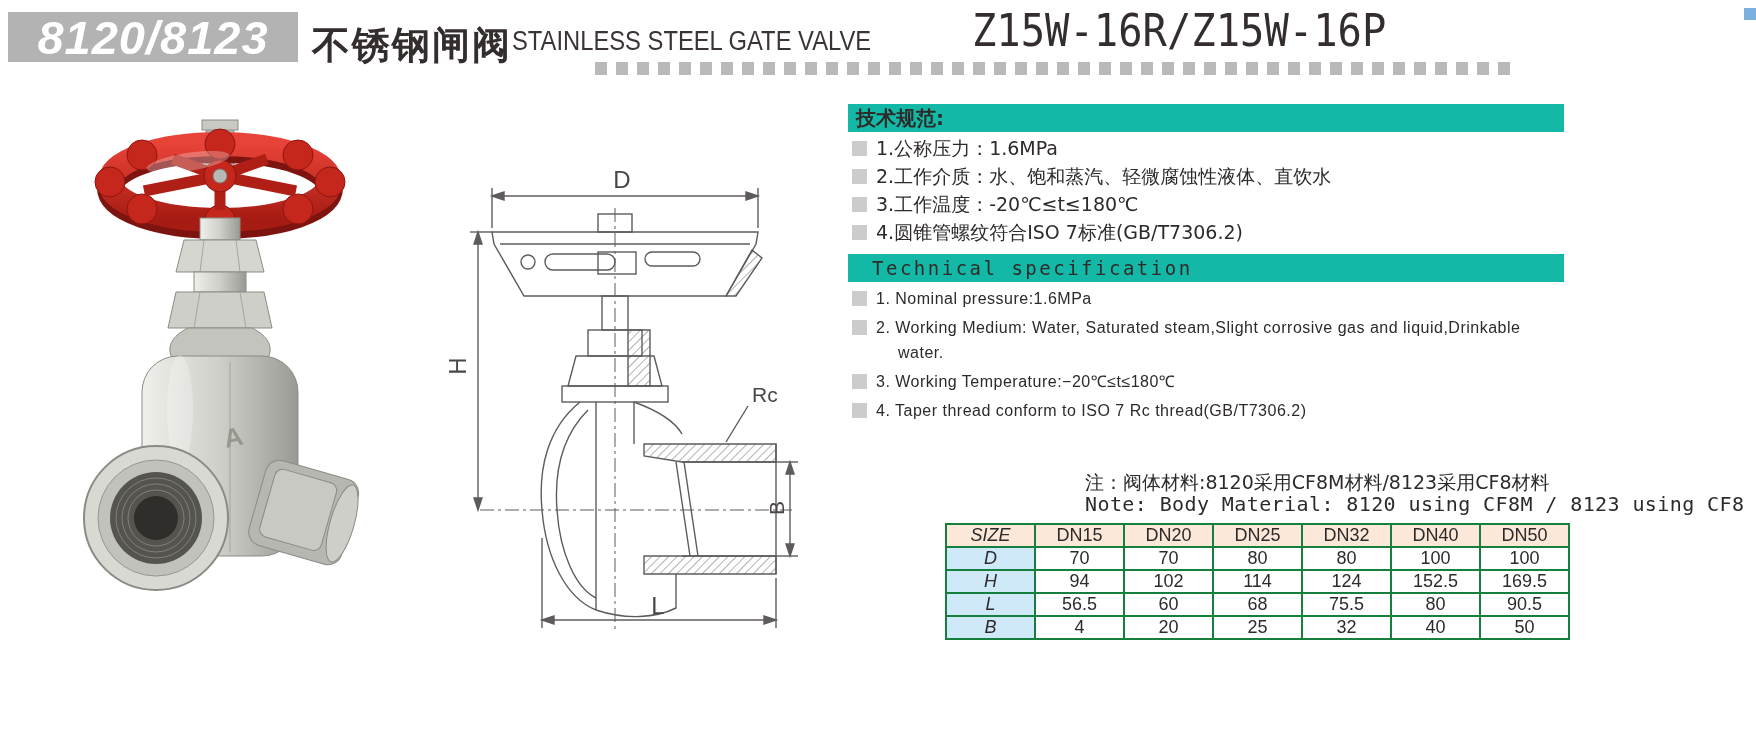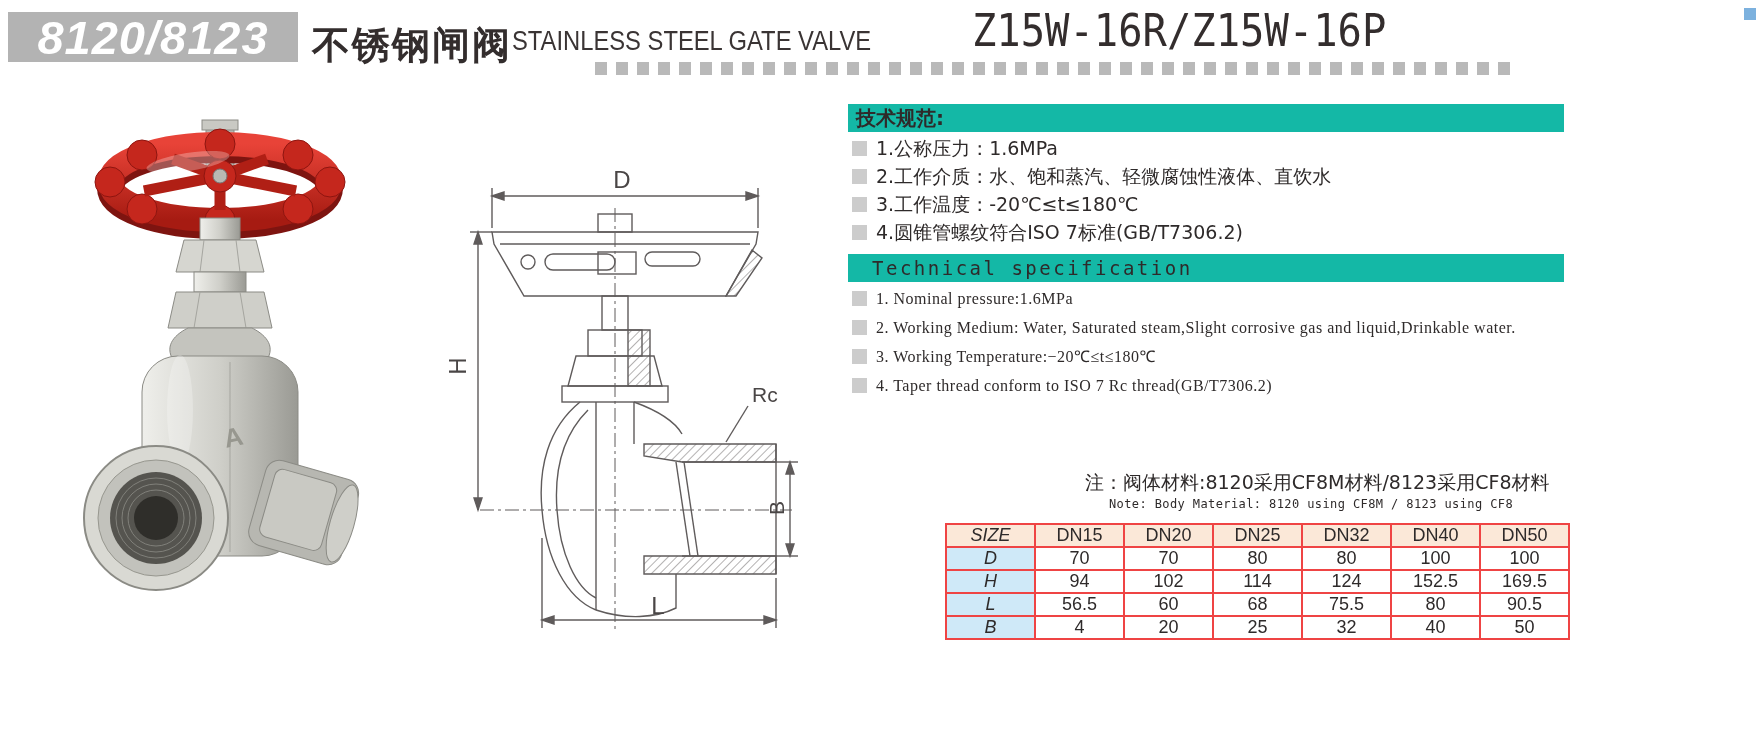--- a/index.html
+++ b/index.html
@@ -46,32 +46,32 @@
     background:#14b8a6; height:28px; line-height:28px; padding-left:8px;
     font-size:20px; color:#2e2a2a;
   }
   .bar.cn { font-weight:bold; font-family:"DejaVu Sans", sans-serif; }
   .bar.en { font-family:"DejaVu Sans Mono", monospace; letter-spacing:2.5px; font-size:19px;padding-left:24px; }
   .spec-list { list-style:none; margin:4px 0 10px 0; }
   .spec-item { display:flex; align-items:flex-start; margin-top:4px; }
   .sq { width:15px; height:15px; background:#ccc; margin:5px 9px 0 4px; flex:none; }
   .spec-cn .txt { font-size:19px; font-family:"DejaVu Sans", sans-serif; line-height:24px; }
   .spec-en .txt {
-    font-size:16px; font-family:Liberation Serif, serif; letter-spacing:.5px;
+    font-size:16px; font-family:Liberation Sans, sans-serif; letter-spacing:.5px;
     line-height:25px; width:682px; padding-left:22px; text-indent:-22px;
   }
   
   .note { position:absolute; left:1085px; top:471px; }
   .note-cn { font-size:19px; font-family:"DejaVu Sans", sans-serif; line-height:23px; }
-  .note-en { font-size:12px; font-family:"DejaVu Sans Mono", monospace; letter-spacing:.4px; line-height:21px;margin-left:24px; }
+  .note-en { font-size:20px; font-family:"DejaVu Sans Mono", monospace; letter-spacing:.4px; line-height:21px; }
 
   
   .size-table { position:absolute; left:945px; top:523px; border-collapse:collapse; }
   .size-table th, .size-table td {
-    border:2px solid #ef4444; width:89px; height:14px; text-align:center;
+    border:2px solid #15803d; width:89px; height:14px; text-align:center;
     font-size:18px; color:#2e2a2a; font-weight:normal; font-family:"Liberation Sans", sans-serif;
   }
   .size-table thead th { background:#fbe8d8; }
   .size-table .size-head { font-style:italic; }
   .size-table td.rowhead { background:#cfe9f8; font-style:italic; }
 </style>
 </head>
 <body>
 
 <div class="page">

